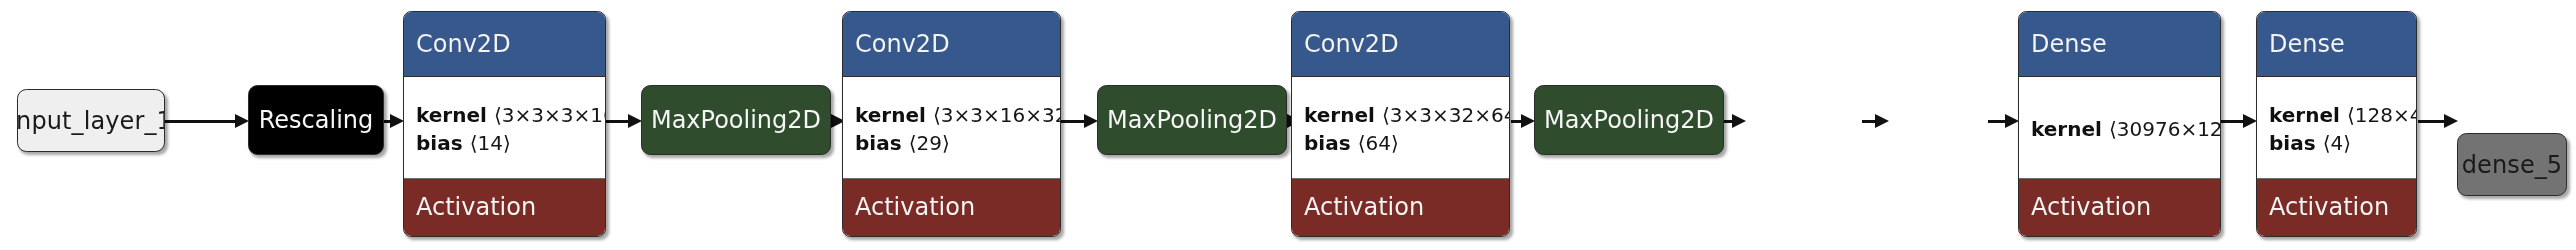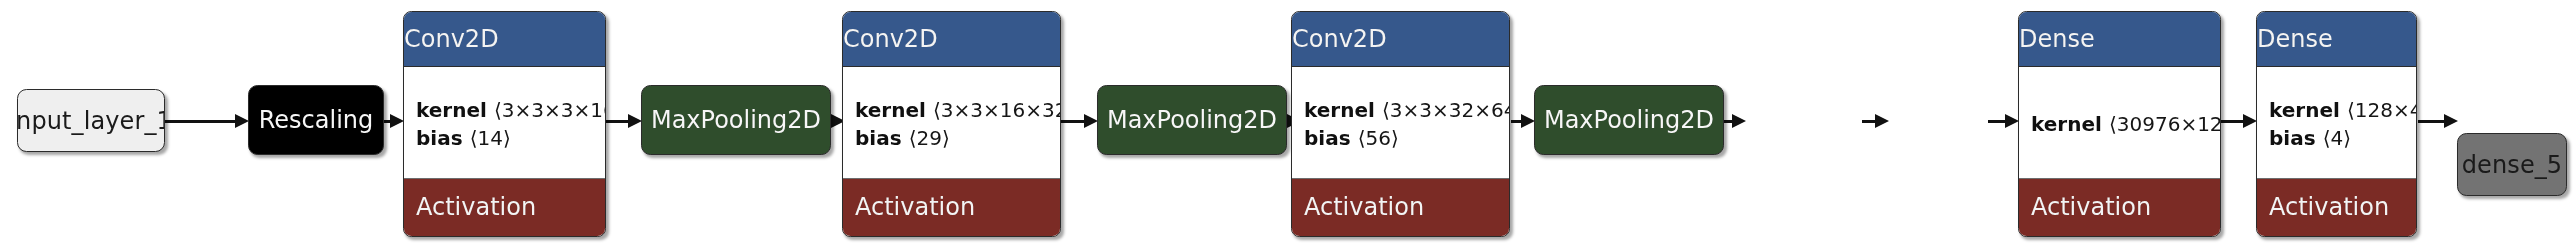--- a/index.html
+++ b/index.html
@@ -53,23 +53,24 @@
   .solid .solid-label {
     font-size: 24px;
     color: #f7f7f7;
     white-space: nowrap;
     text-shadow: 0 0 0.6px rgba(0,0,0,0.35);
   }
 
   
   .layered { background: #ffffff; }
   .layered .hdr {
-    height: 55px;
-    display: flex;
-    align-items: center;
+    height: 65px;
+    display: flex;
+    align-items: center;
+    padding-left: 12px;
     border-bottom: 1.8px solid #2b2b2b;
     box-sizing: border-box;
   }
   .layered .hdr-label {
     font-size: 24px;
     color: #f4f4f4;
     white-space: nowrap;
     text-shadow: 0 0 0.6px rgba(0,0,0,0.3);
   }
   .layered .body {
@@ -190,21 +191,21 @@
     </div>
     <div class="node solid" style="left: 1097px; top: 85px; width: 190px; height: 70px; border-color: rgb(43, 43, 43); background: rgb(47, 77, 44);">
       <div class="solid-label" style="color: rgb(247, 247, 247);">MaxPooling2D</div>
     </div>
     <div class="node layered" style="left: 1291px; top: 10.7px; width: 219px; height: 226px; border-color: rgb(43, 43, 43);">
       <div class="hdr" style="background: rgb(54, 88, 140); border-bottom-color: rgb(43, 43, 43);">
         <span class="hdr-label">Conv2D</span>
       </div>
       <div class="body">
         <div class="wrow"><span class="wname">kernel</span><span class="wshape">⟨3×3×32×64⟩</span></div>
-        <div class="wrow"><span class="wname">bias</span><span class="wshape">⟨56⟩</span></div>
+        <div class="wrow"><span class="wname">bias</span><span class="wshape">⟨64⟩</span></div>
       </div>
       <div class="ftr" style="background: rgb(123, 43, 37);">
         <span class="ftr-label">Activation</span>
       </div>
     </div>
     <div class="node solid" style="left: 1534px; top: 85px; width: 190px; height: 70px; border-color: rgb(43, 43, 43); background: rgb(47, 77, 44);">
       <div class="solid-label" style="color: rgb(247, 247, 247);">MaxPooling2D</div>
     </div>
     <div class="node layered" style="left: 2018px; top: 10.7px; width: 203px; height: 226px; border-color: rgb(43, 43, 43);">
       <div class="hdr" style="background: rgb(54, 88, 140); border-bottom-color: rgb(43, 43, 43);">

